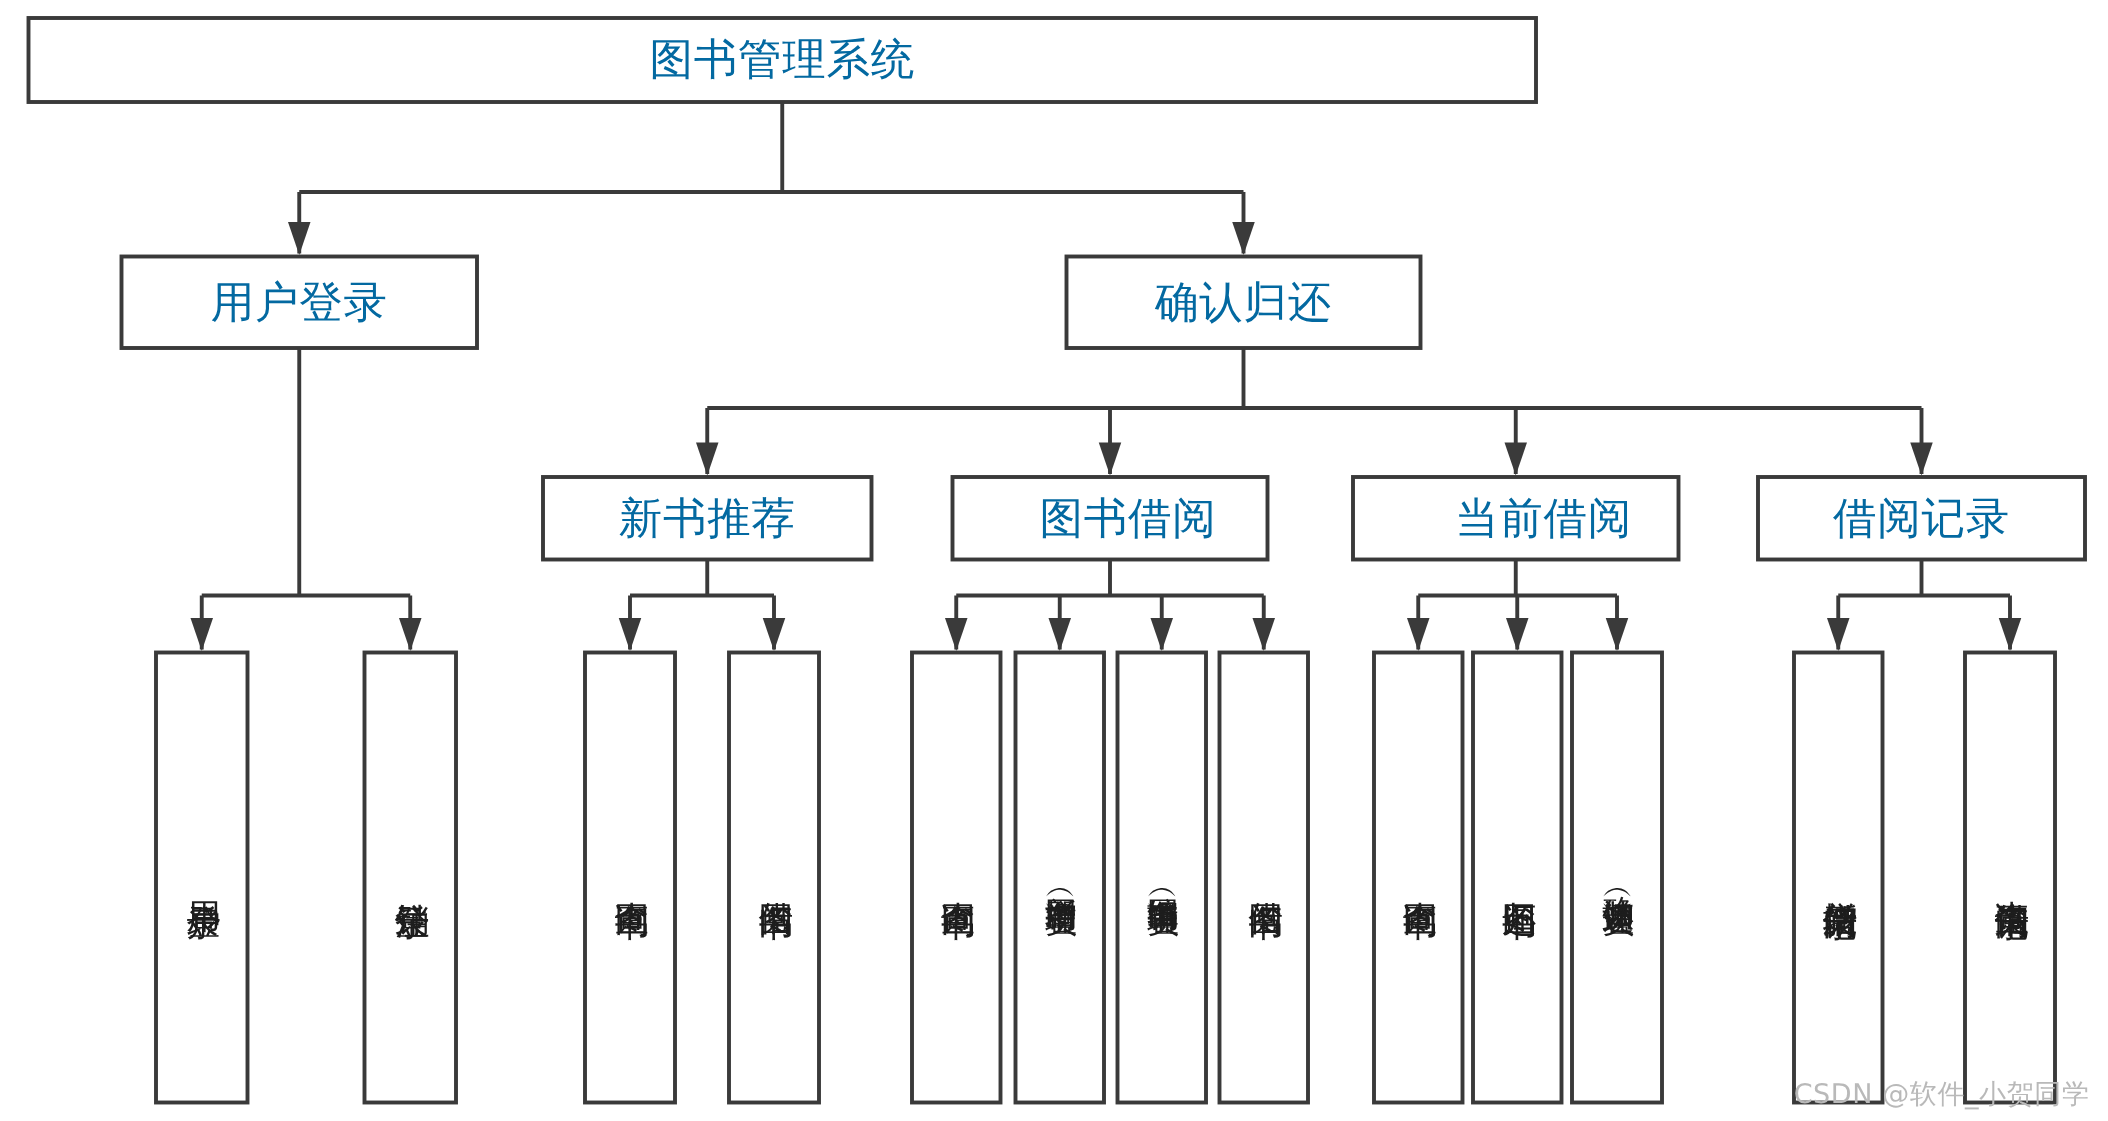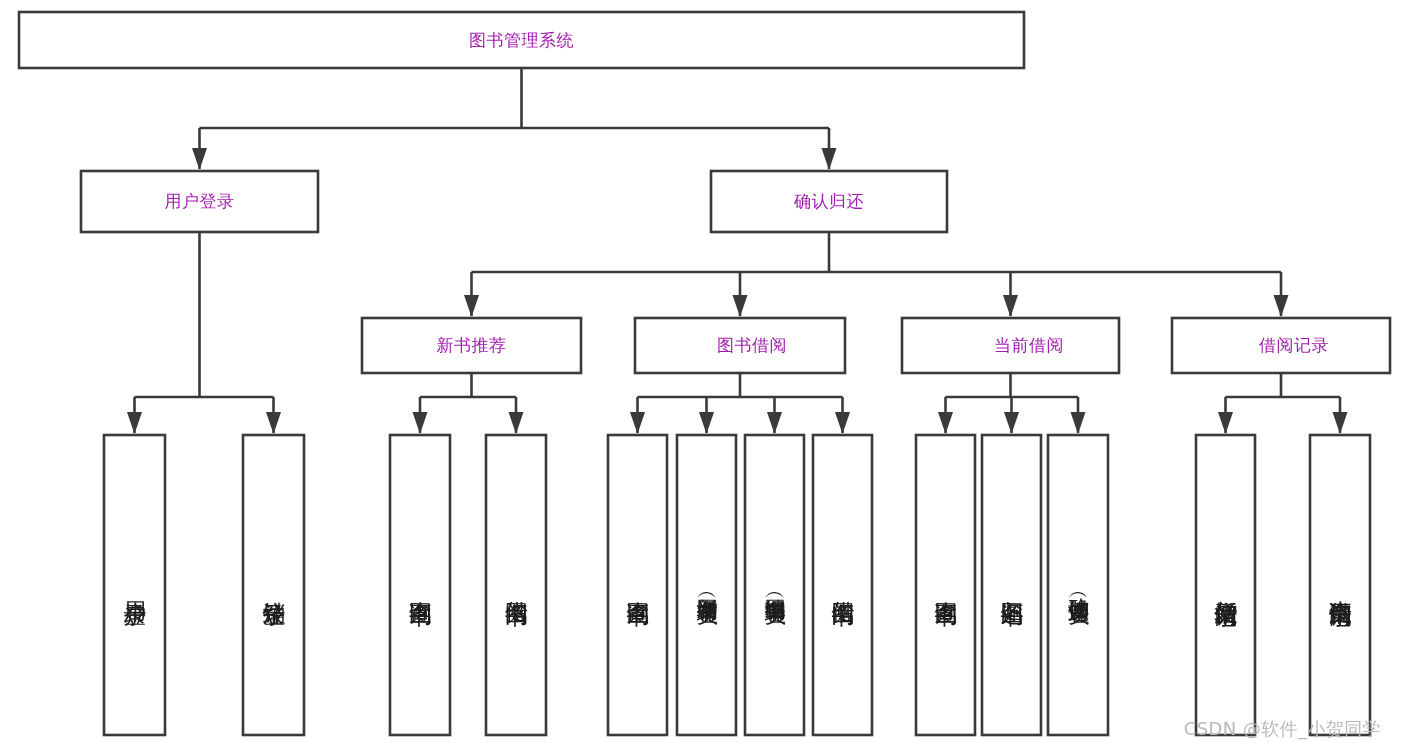--- a/index.html
+++ b/index.html
@@ -40,22 +40,22 @@
   }
   .arrow-head {
     fill: #3a3a3a;
     stroke: none;
   }
   .node-label-h {
     position: absolute;
     display: flex;
     align-items: center;
     justify-content: center;
-    color: #a21caf;
-    font-size: 17px;
+    color: #0369a1;
+    font-size: 29px;
     letter-spacing: 0.5px;
     white-space: nowrap;
     pointer-events: none;
   }
   .node-label-v {
     position: absolute;
     display: flex;
     align-items: center;
     justify-content: center;
     color: #1d1d1d;
@@ -63,21 +63,21 @@
     line-height: 1.12;
     text-align: center;
     writing-mode: vertical-rl;
     text-orientation: upright;
     white-space: nowrap;
     pointer-events: none;
     letter-spacing: 1px;
   }
   #watermark {
     position: absolute;
-    right: 24px;
+    right: 12px;
     bottom: 6px;
     color: #b9b9b9;
     font-size: 18px;
     letter-spacing: 0.4px;
     white-space: nowrap;
     pointer-events: none;
   }
 </style>
 </head>
 <body>
@@ -171,21 +171,21 @@
       </g>
   </svg>
 
   <div id="labels-layer">
       <div class="node-label-h" style="left: 19px; top: 12px; width: 1005px; height: 56px;">图书管理系统</div>
       <div class="node-label-h" style="left: 81px; top: 171px; width: 237px; height: 61px;">用户登录</div>
       <div class="node-label-h" style="left: 711px; top: 171px; width: 236px; height: 61px;">确认归还</div>
       <div class="node-label-h" style="left: 362px; top: 318px; width: 219px; height: 55px; border-radius: 25px;">新书推荐</div>
       <div class="node-label-h" style="left: 635px; top: 318px; width: 234px; height: 55px;">图书借阅</div>
       <div class="node-label-h" style="left: 902px; top: 318px; width: 254px; height: 55px;">当前借阅</div>
-      <div class="node-label-h" style="left: 1172px; top: 318px; width: 218px; height: 55px; margin-left: 13px;">借阅记录</div>
+      <div class="node-label-h" style="left: 1172px; top: 318px; width: 218px; height: 55px;">借阅记录</div>
       <div class="node-label-v" style="left: 104px; top: 435px; width: 61px; height: 300px;">用户登录</div>
       <div class="node-label-v" style="left: 243px; top: 435px; width: 61px; height: 300px;">注销登录</div>
       <div class="node-label-v" style="left: 390px; top: 435px; width: 60px; height: 300px;">查询图书</div>
       <div class="node-label-v" style="left: 486px; top: 435px; width: 60px; height: 300px;">借阅图书</div>
       <div class="node-label-v" style="left: 608px; top: 435px; width: 59px; height: 300px;">查询图书</div>
       <div class="node-label-v" style="left: 677px; top: 435px; width: 59px; height: 300px; font-size: 21px;">新增图书（管理员）</div>
       <div class="node-label-v" style="left: 745px; top: 435px; width: 59px; height: 300px; font-size: 21px;">编辑图书（管理员）</div>
       <div class="node-label-v" style="left: 813px; top: 435px; width: 59px; height: 300px;">借阅图书</div>
       <div class="node-label-v" style="left: 916px; top: 435px; width: 59px; height: 300px;">查询图书</div>
       <div class="node-label-v" style="left: 982px; top: 435px; width: 59px; height: 300px;">归还图书</div>

